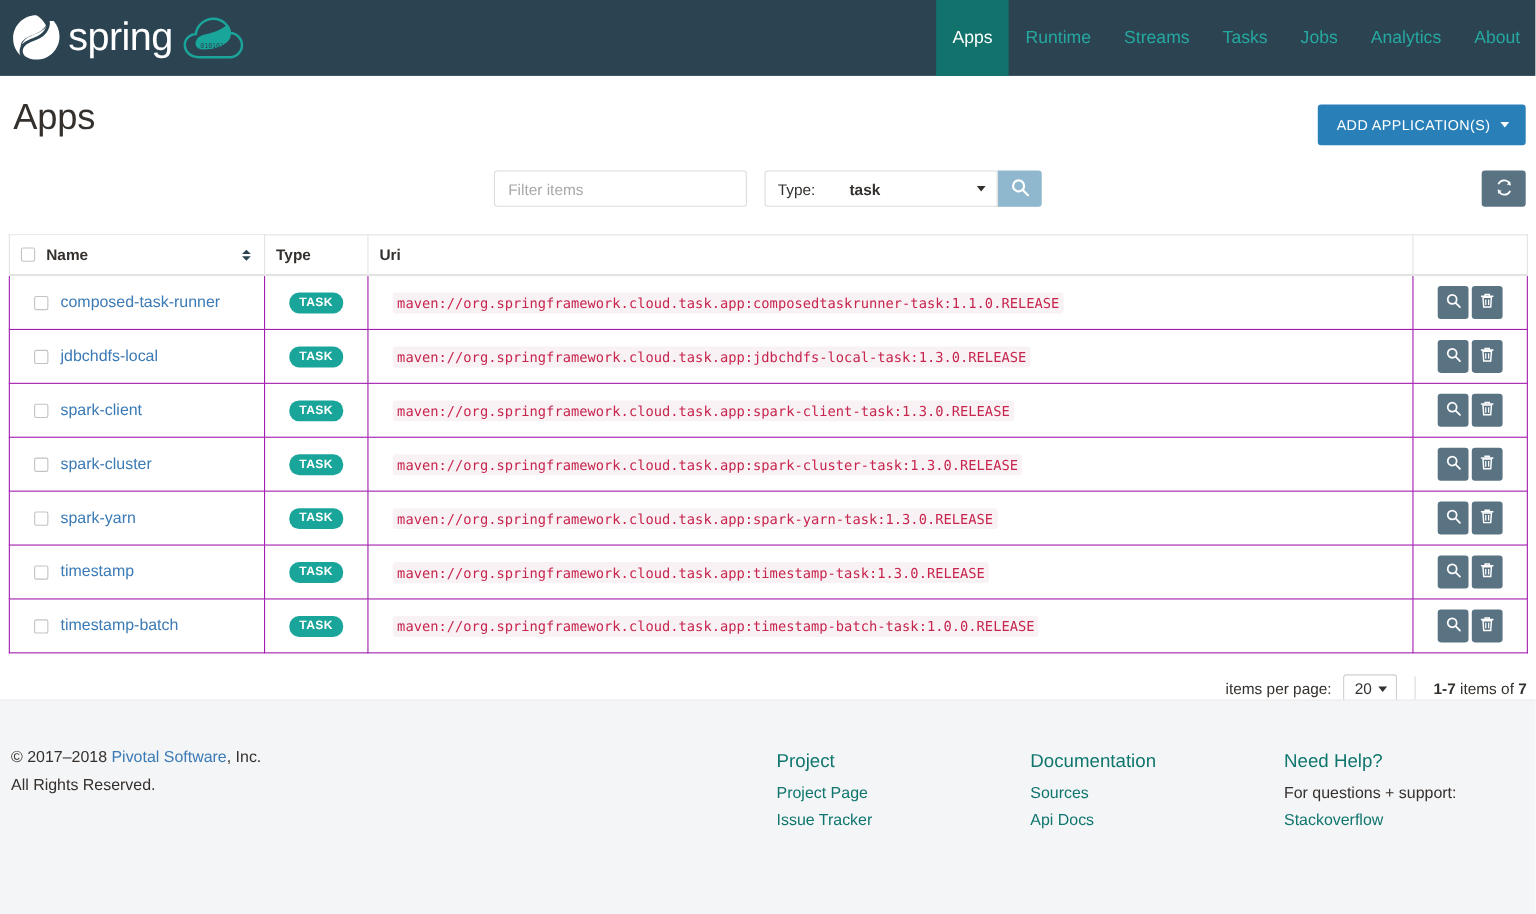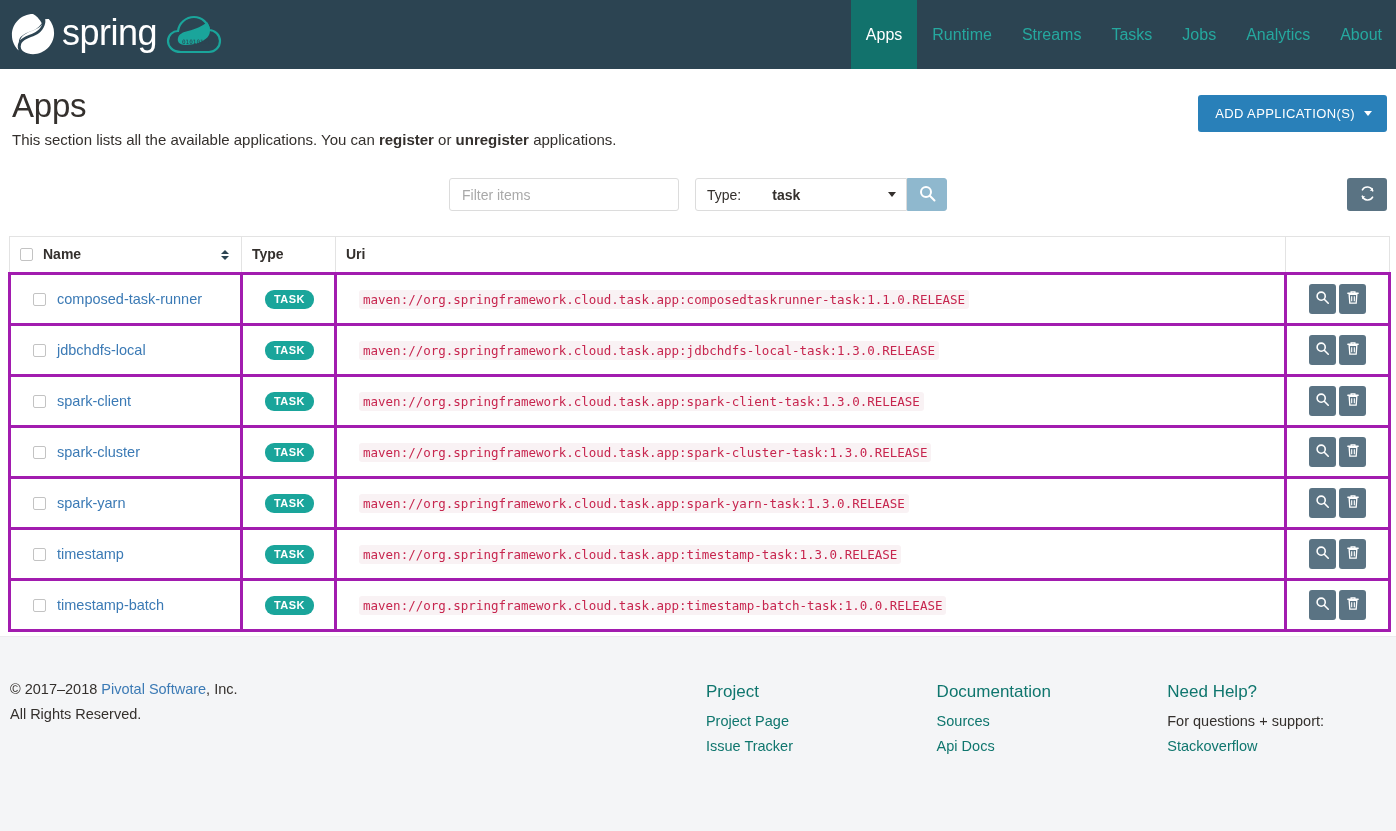--- a/index.html
+++ b/index.html
@@ -190,21 +190,21 @@
     padding: 9px 10px 10px 10px;
     border-top: 1px solid #e3e3e3;
     border-bottom: 2px solid #e3e3e3;
     border-left: 1px solid #e3e3e3;
     border-right: 1px solid #e3e3e3;
     vertical-align: middle;
     background: #fff;
   }
   table.apps td {
     padding: 9px 22px;
-    border: 3px solid #a21caf;
+    border: 1px solid #a21caf;
     vertical-align: middle;
     background: #fff;
     height: 41px;
   }
   .col-name { width: 232px; }
   .col-type { width: 94px; }
   .col-uri  { width: 950px; }
   .col-act  { width: 104px; }
 
   th.th-name { position: relative; }
@@ -358,21 +358,20 @@
     <a class="nav-item">Jobs</a>
     <a class="nav-item">Analytics</a>
     <a class="nav-item last">About</a>
   </div>
 </div>
 
 <div class="page">
 
   <div class="page-head">
     <h1 class="page-title">Apps</h1>
-    <p class="page-sub"><span>This section lists all the available applications. You can </span><b>register</b><span> or </span><b>unregister</b><span> applications.</span></p>
 
     <button class="btn-add">
       <span>ADD APPLICATION(S)</span>
       <span class="caret-down"></span>
     </button>
   </div>
 
   <div class="filter-bar">
     <div class="filter-group">
       <input class="filter-input" type="text" placeholder="Filter items" style="">

